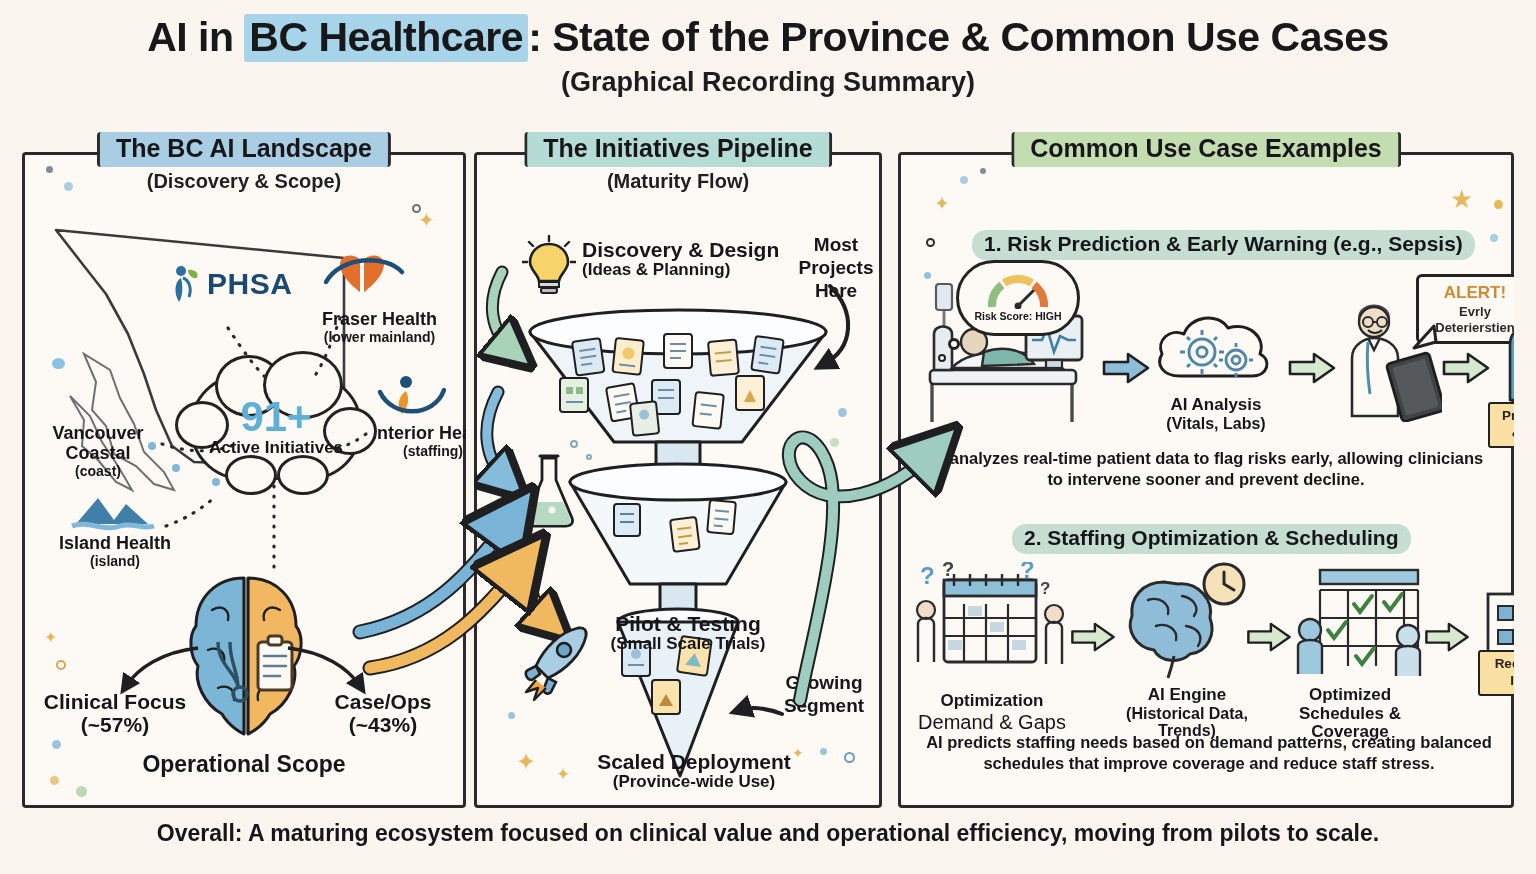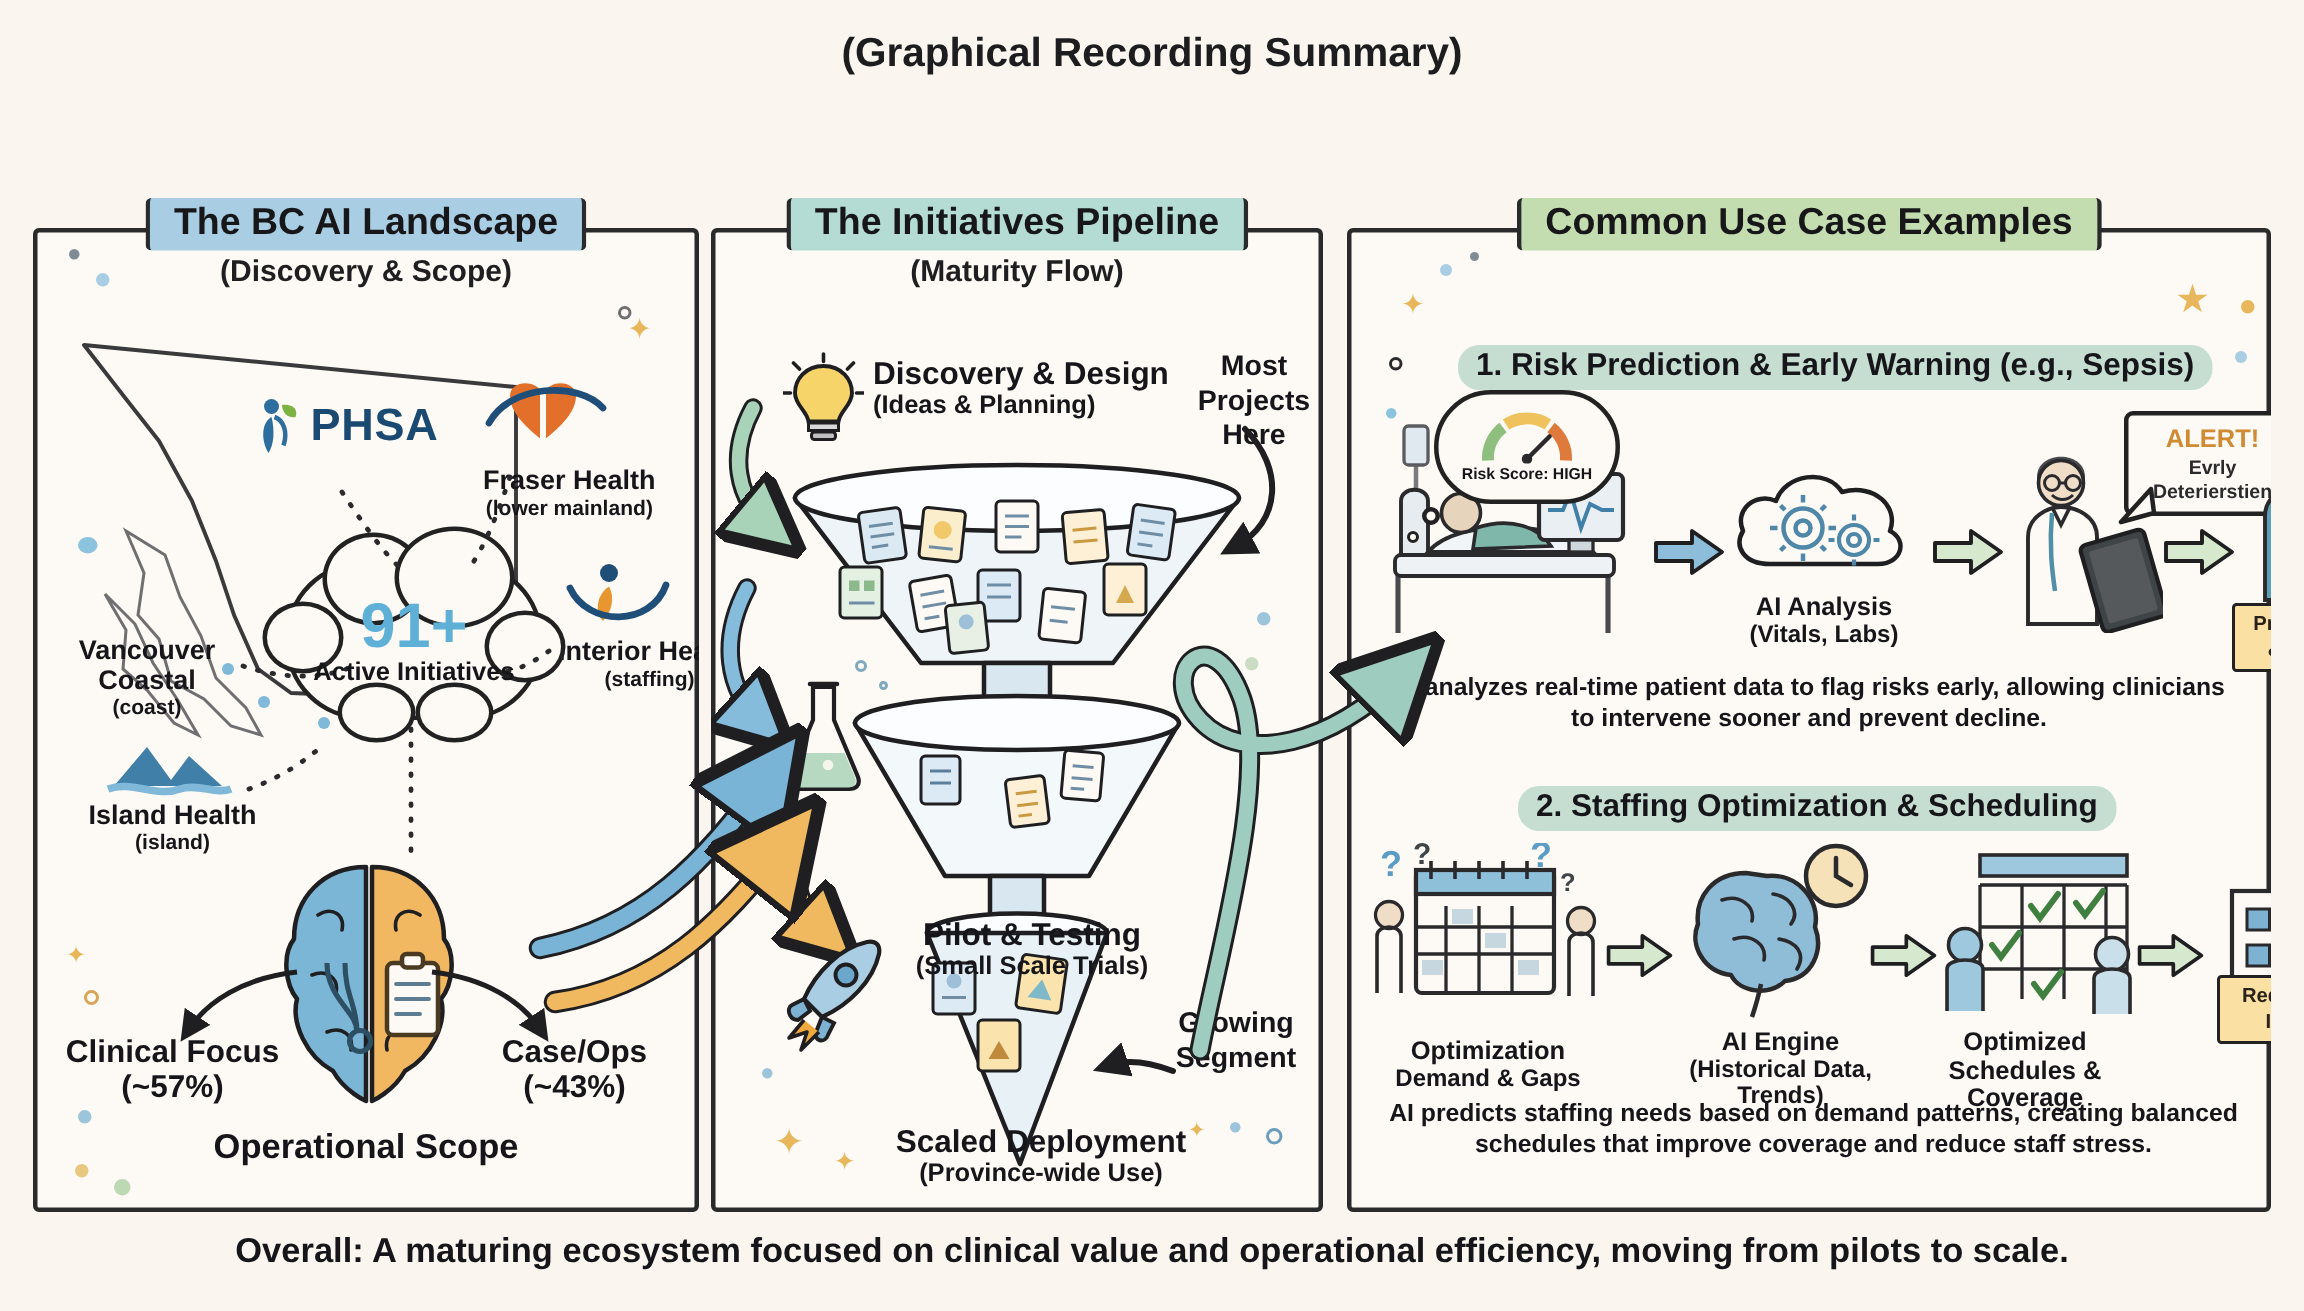--- a/index.html
+++ b/index.html
@@ -108,20 +108,21 @@
   
   .dot { position: absolute; border-radius: 50%; }
   .spark { position: absolute; color: #e8b75c; font-size: 20px; line-height: 1; }
 </style>
 </head>
 <body>
 
 <div id="root">
 
   <div class="title-wrap">
+    <div class="title-line1"><span>AI in </span><span class="title-hl">BC Healthcare</span><span>: State of the Province &amp; Common Use Cases</span></div>
     <div class="title-line2">(Graphical Recording Summary)</div>
   </div>
 
   <svg style="position:absolute;left:0;top:0;width:1536px;height:874px;pointer-events:none;z-index:5">
     <defs>
       <marker id="ah-blue" markerWidth="7" markerHeight="7" refX="3" refY="3.5" orient="auto">
         <path d="M0,0 L7,3.5 L0,7 z" fill="#79b4d6" stroke="#1f1f22" stroke-width="0.8"></path>
       </marker>
       <marker id="ah-org" markerWidth="7" markerHeight="7" refX="3" refY="3.5" orient="auto">
         <path d="M0,0 L7,3.5 L0,7 z" fill="#f0b95f" stroke="#1f1f22" stroke-width="0.8"></path>
@@ -622,21 +623,21 @@
             <rect x="100" y="78" width="14" height="10"></rect>
             <rect x="36" y="78" width="14" height="10"></rect>
           </g>
         <circle cx="14" cy="48" r="9" fill="#f0ddc8" stroke="#2a2a2c" stroke-width="2.2"></circle>
         <path d="M6,100 L6,62 C6,54 22,54 22,62 L22,100" fill="none" stroke="#2a2a2c" stroke-width="2.4"></path>
         <circle cx="142" cy="52" r="9" fill="#f0ddc8" stroke="#2a2a2c" stroke-width="2.2"></circle>
         <path d="M134,102 L134,66 C134,58 150,58 150,66 L150,102" fill="none" stroke="#2a2a2c" stroke-width="2.4"></path>
       </svg>
       <div class="lbl" style="left:6px;top:540px;width:176px;font-size:17px;">
         <span>Optimization</span>
-        <span class="sub" style="font-size:16px;font-weight:700;">Demand &amp; Gaps</span>
+        <span class="sub" style="font-size:20px;font-weight:400;">Demand &amp; Gaps</span>
       </div>
 
       
       <svg style="position:absolute;left:172px;top:470px;" width="46" height="30" viewBox="0 0 48 32">
         <path d="M2,10 L26,10 L26,2 L46,16 L26,30 L26,22 L2,22 Z" fill="#d6e8cd" stroke="#1f1f22" stroke-width="2.6" stroke-linejoin="round"></path>
       </svg>
 
       
       <svg style="position:absolute;left:222px;top:408px;" width="128" height="122" viewBox="0 0 128 122">
         <path d="M44,22 C22,22 10,38 12,56 C6,70 16,88 34,90 C40,102 60,104 70,94 C88,92 96,74 90,58 C94,40 78,22 58,24 Z" fill="#8fbdd8" stroke="#2a2a2c" stroke-width="3" stroke-linejoin="round"></path>

